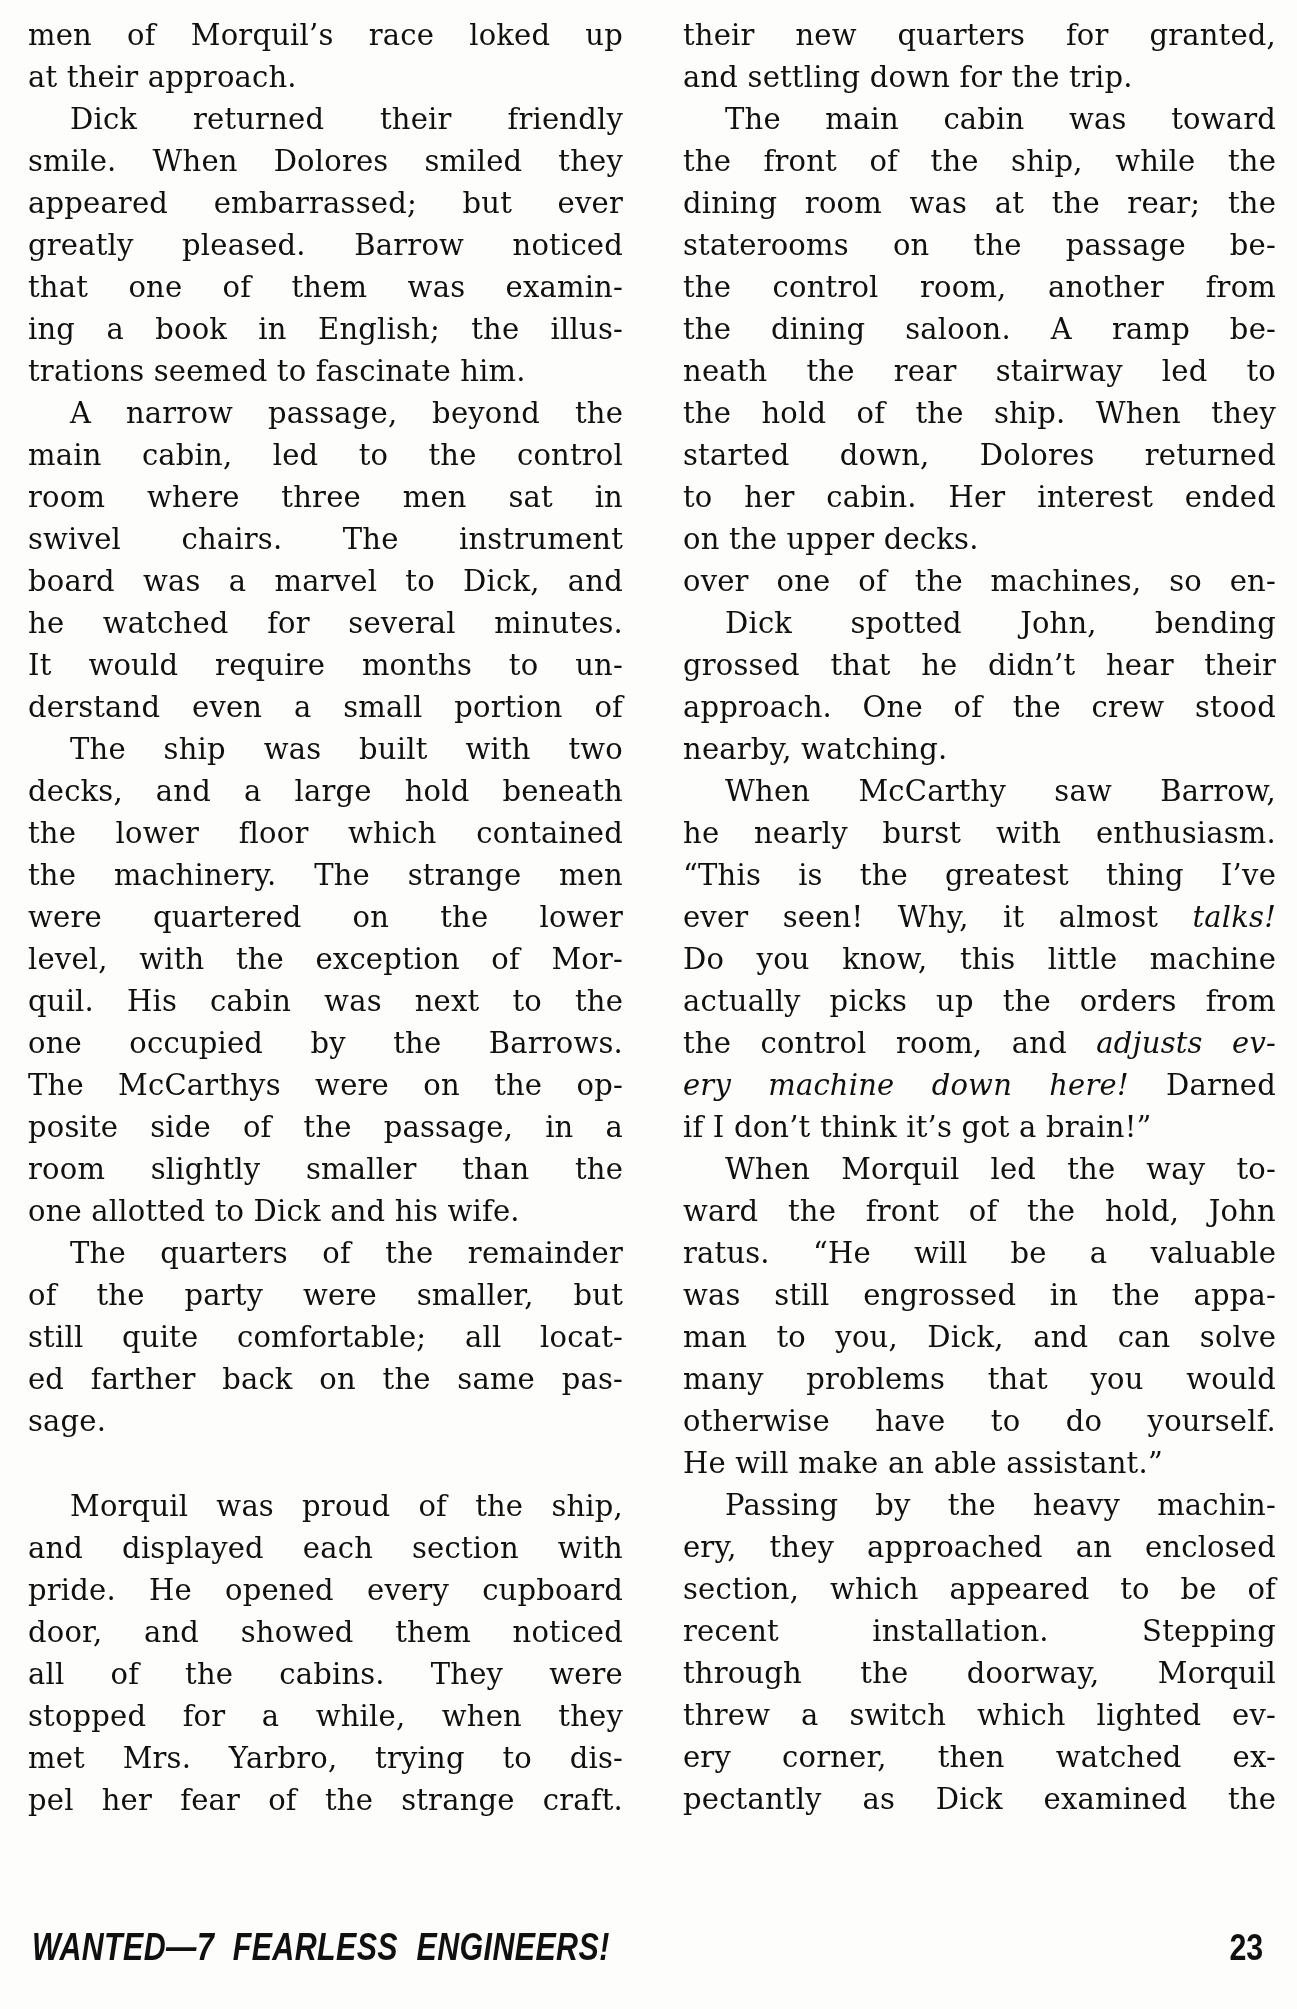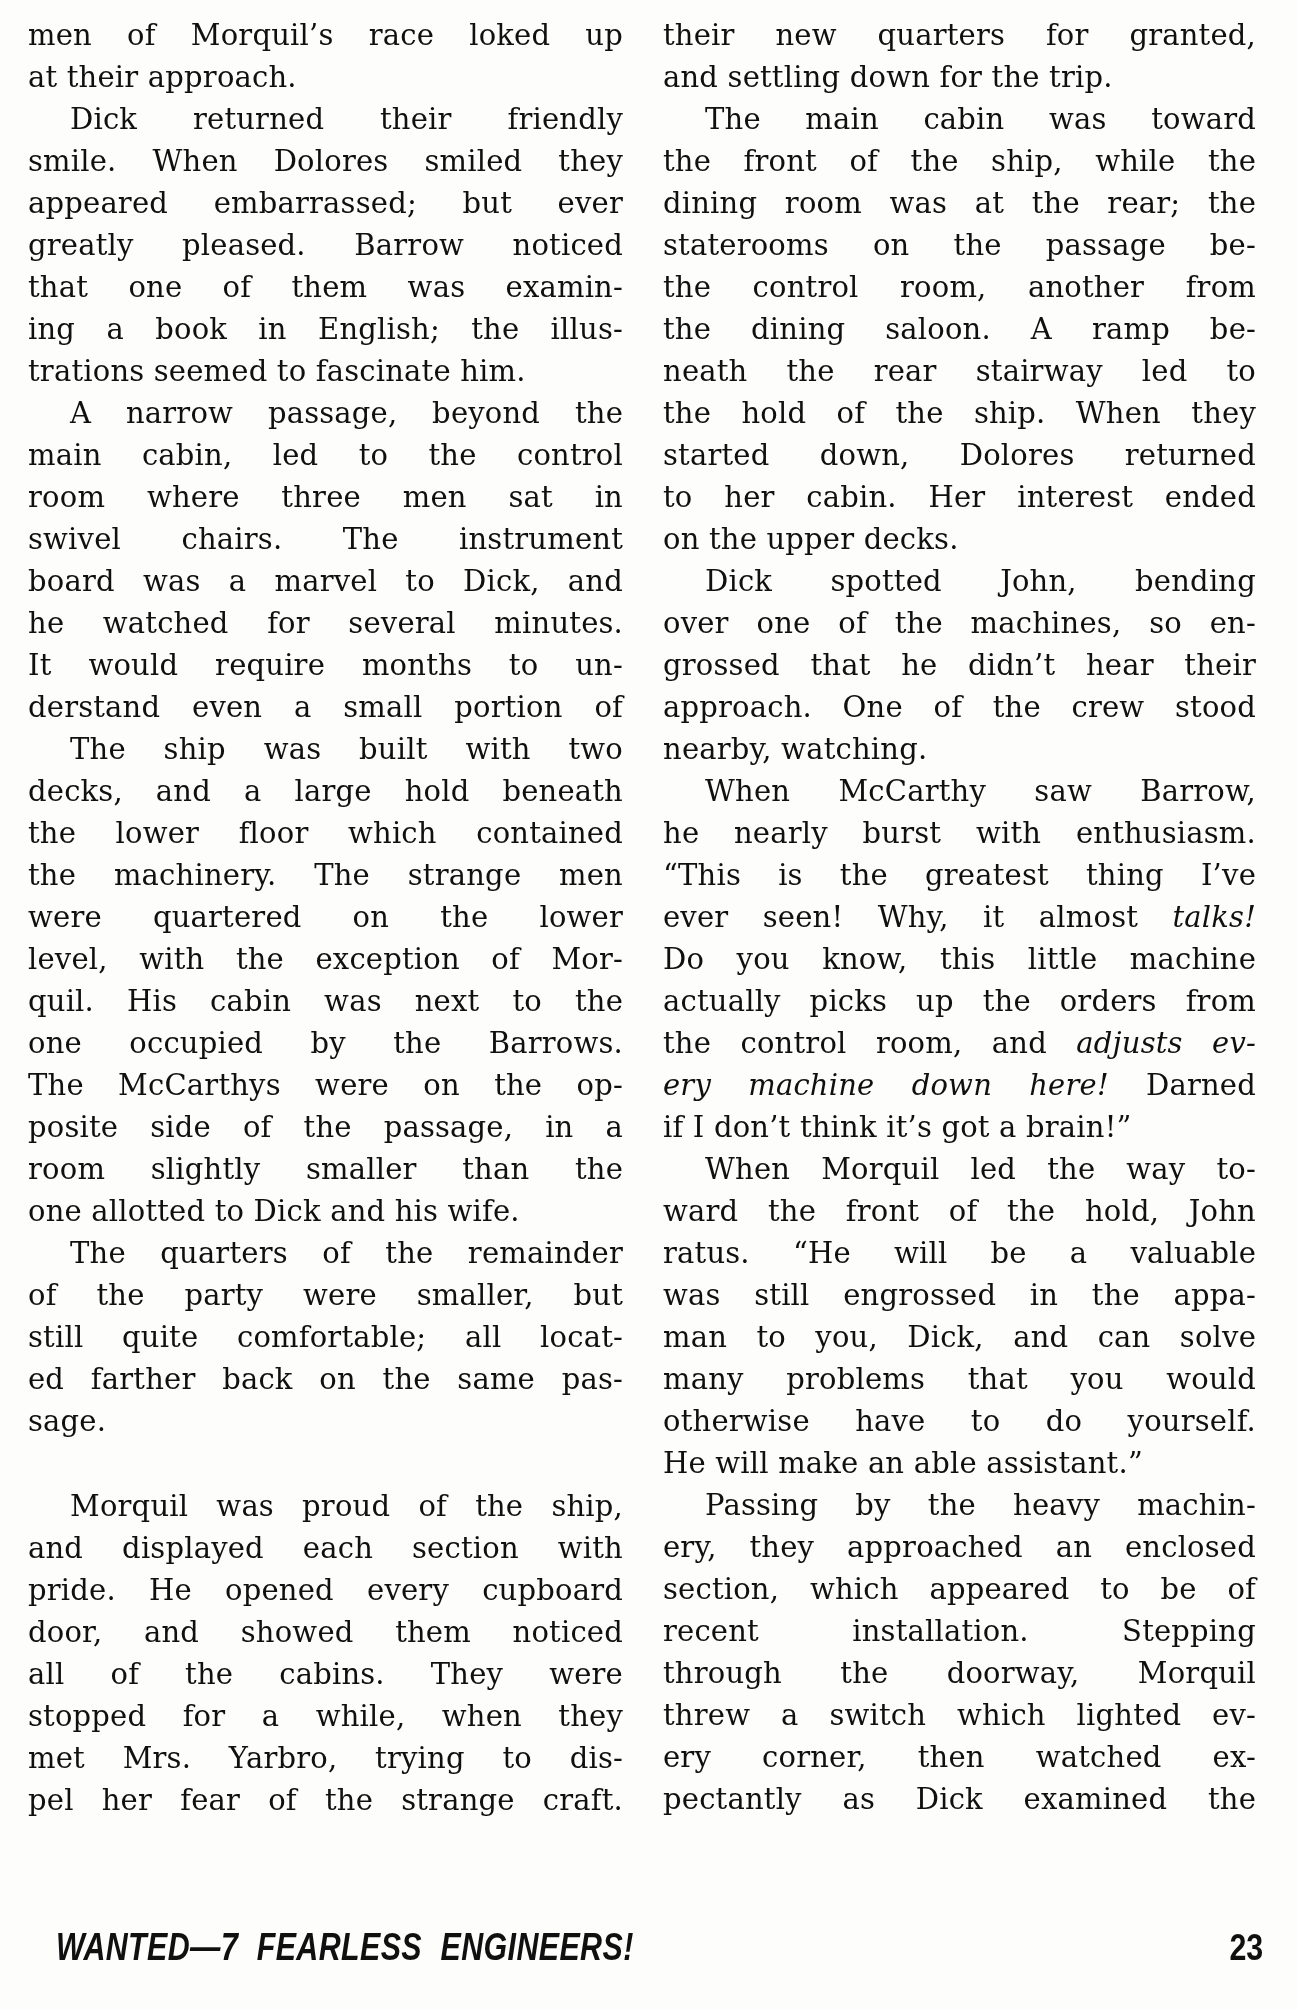--- a/index.html
+++ b/index.html
@@ -9,21 +9,21 @@
     background:#fdfdfc;
     color:#101010;
     font-family:"DejaVu Serif", serif;
     overflow:hidden;
     margin:0 auto;
   }
   .columns{
     position:absolute;
     top:14px;left:28px;
     display:flex;
-    gap:40px;
+    gap:60px;
   }
   .col{display:block;}
   .col-left{width:595px;}
   .col-right{width:593px;}
   .line{
     font-size:29px;
     line-height:42px;
     height:42px;
     text-align:justify;
     text-align-last:justify;
@@ -40,21 +40,20 @@
   .spacer{height:43px;}
   em{}
   .footer{
     position:absolute;
     left:32px;right:34px;top:1926px;
     display:flex;
     justify-content:space-between;
     align-items:baseline;
     font-family:"Liberation Sans", sans-serif;
     font-weight:700;
-    margin-left:24px;
   }
   .running-title{
     font-size:38px;
     font-style:italic;
     letter-spacing:0.5px;
     word-spacing:12px;
     transform:scaleX(0.80);
     transform-origin:left center;
     white-space:nowrap;
   }
@@ -122,22 +121,22 @@
         <div class="line">the front of the ship, while the</div>
         <div class="line">dining room was at the rear; the</div>
         <div class="line">staterooms on the passage be-</div>
         <div class="line">the control room, another from</div>
         <div class="line">the dining saloon. A ramp be-</div>
         <div class="line">neath the rear stairway led to</div>
         <div class="line">the hold of the ship. When they</div>
         <div class="line">started down, Dolores returned</div>
         <div class="line">to her cabin. Her interest ended</div>
         <div class="line endline">on the upper decks.</div>
+        <div class="line">over one of the machines, so en-</div>
         <div class="line indent">Dick spotted John, bending</div>
-        <div class="line">over one of the machines, so en-</div>
         <div class="line">grossed that he didn’t hear their</div>
         <div class="line">approach. One of the crew stood</div>
         <div class="line endline">nearby, watching.</div>
         <div class="line indent">When McCarthy saw Barrow,</div>
         <div class="line">he nearly burst with enthusiasm.</div>
         <div class="line">“This is the greatest thing I’ve</div>
         <div class="line">ever seen! Why, it almost <em>talks!</em></div>
         <div class="line">Do you know, this little machine</div>
         <div class="line">actually picks up the orders from</div>
         <div class="line">the control room, and <em>adjusts ev-</em></div>

